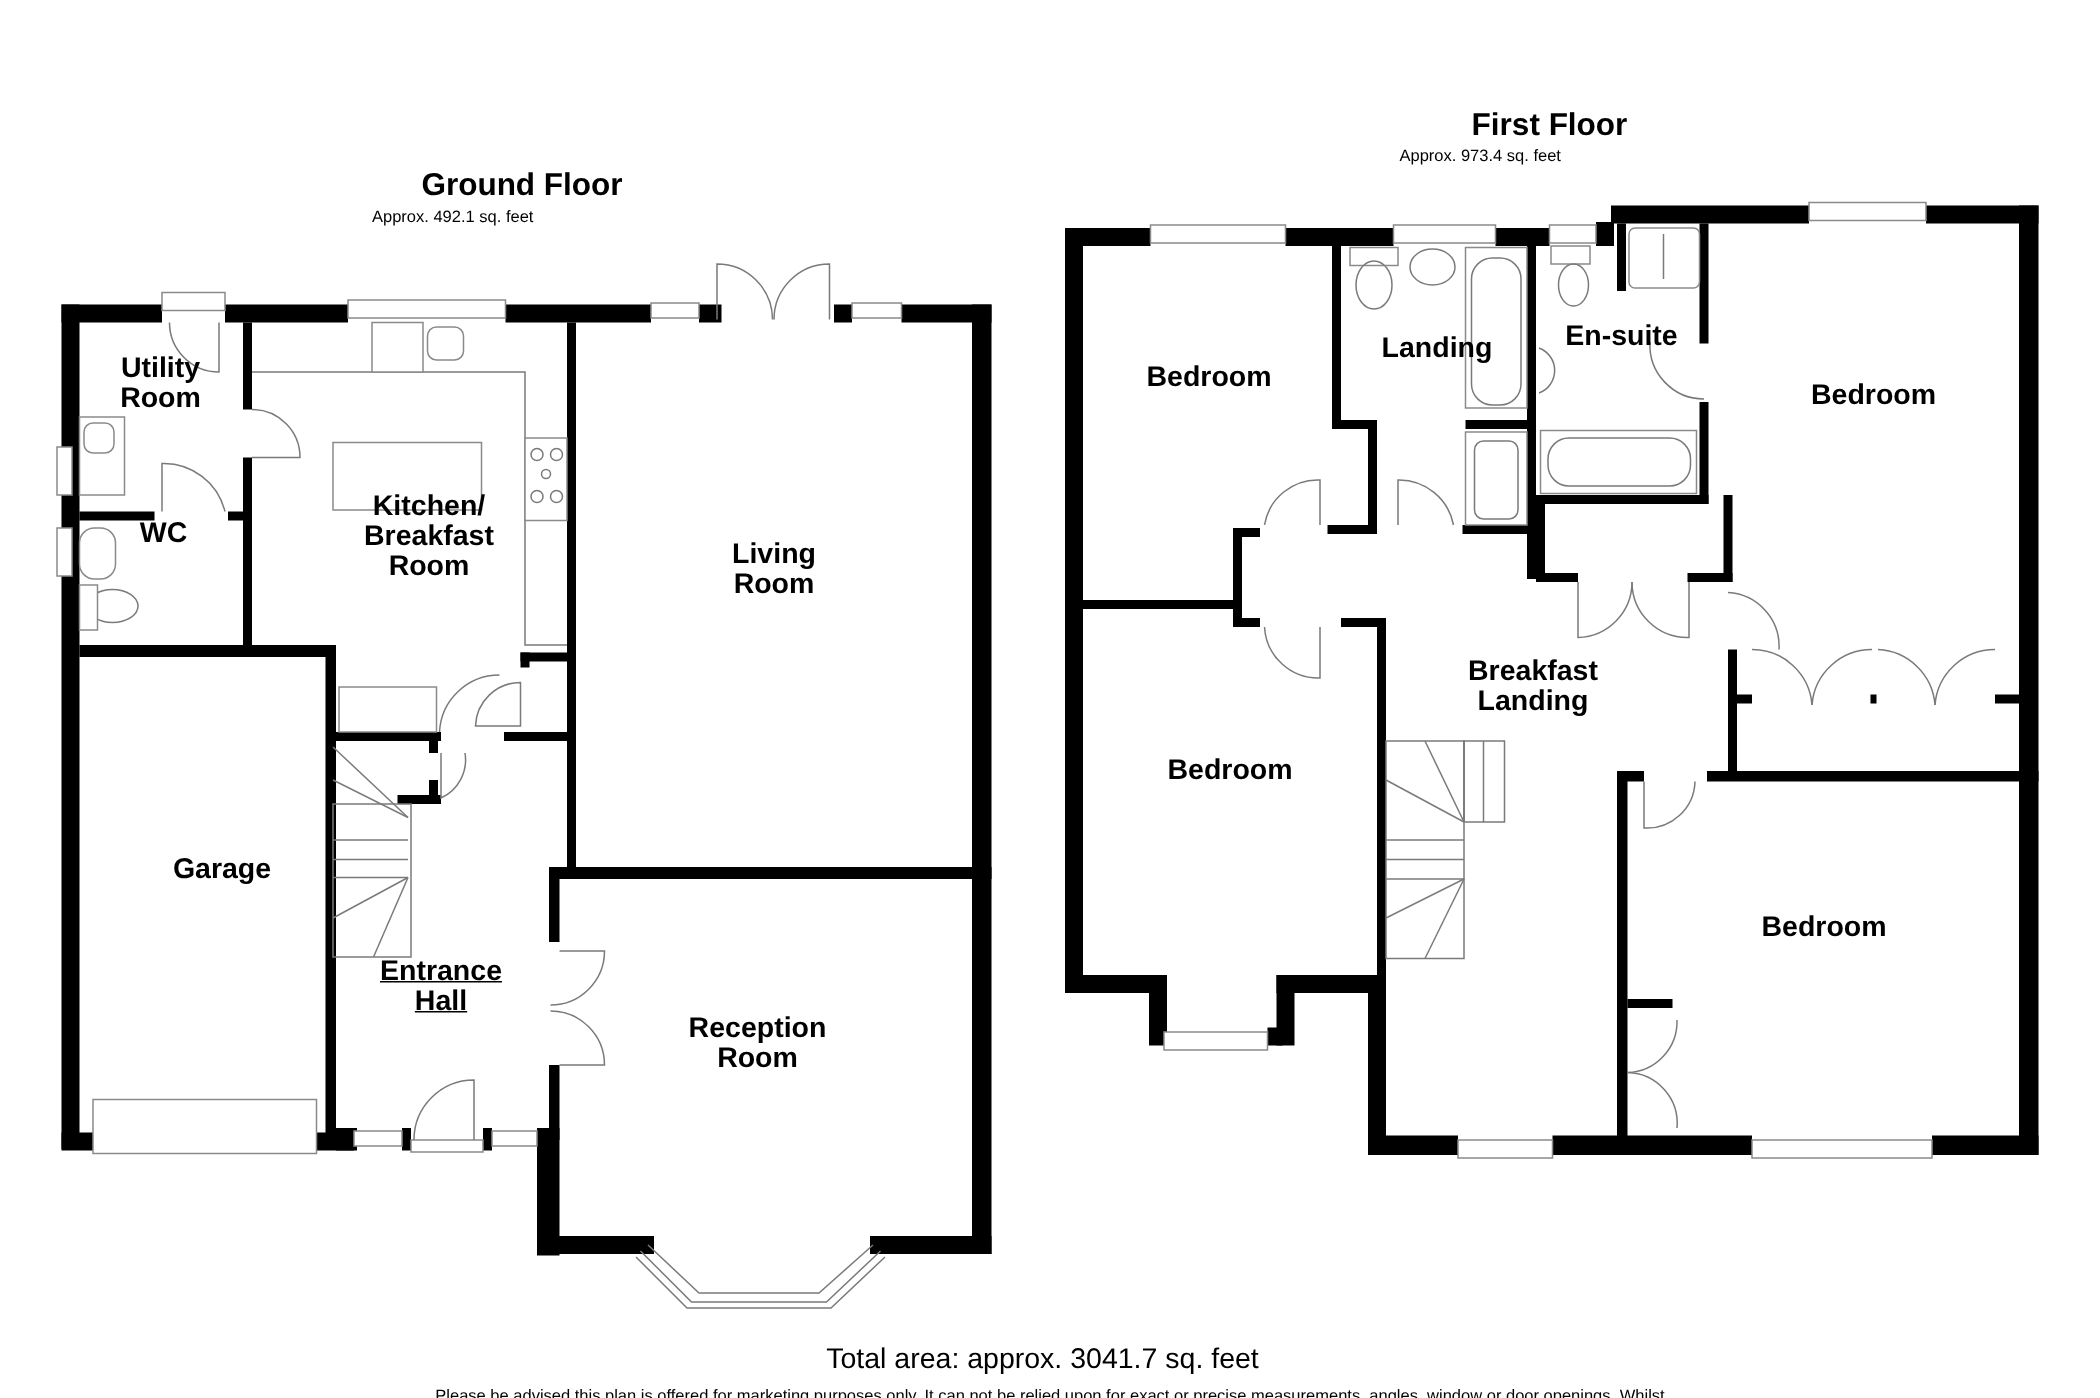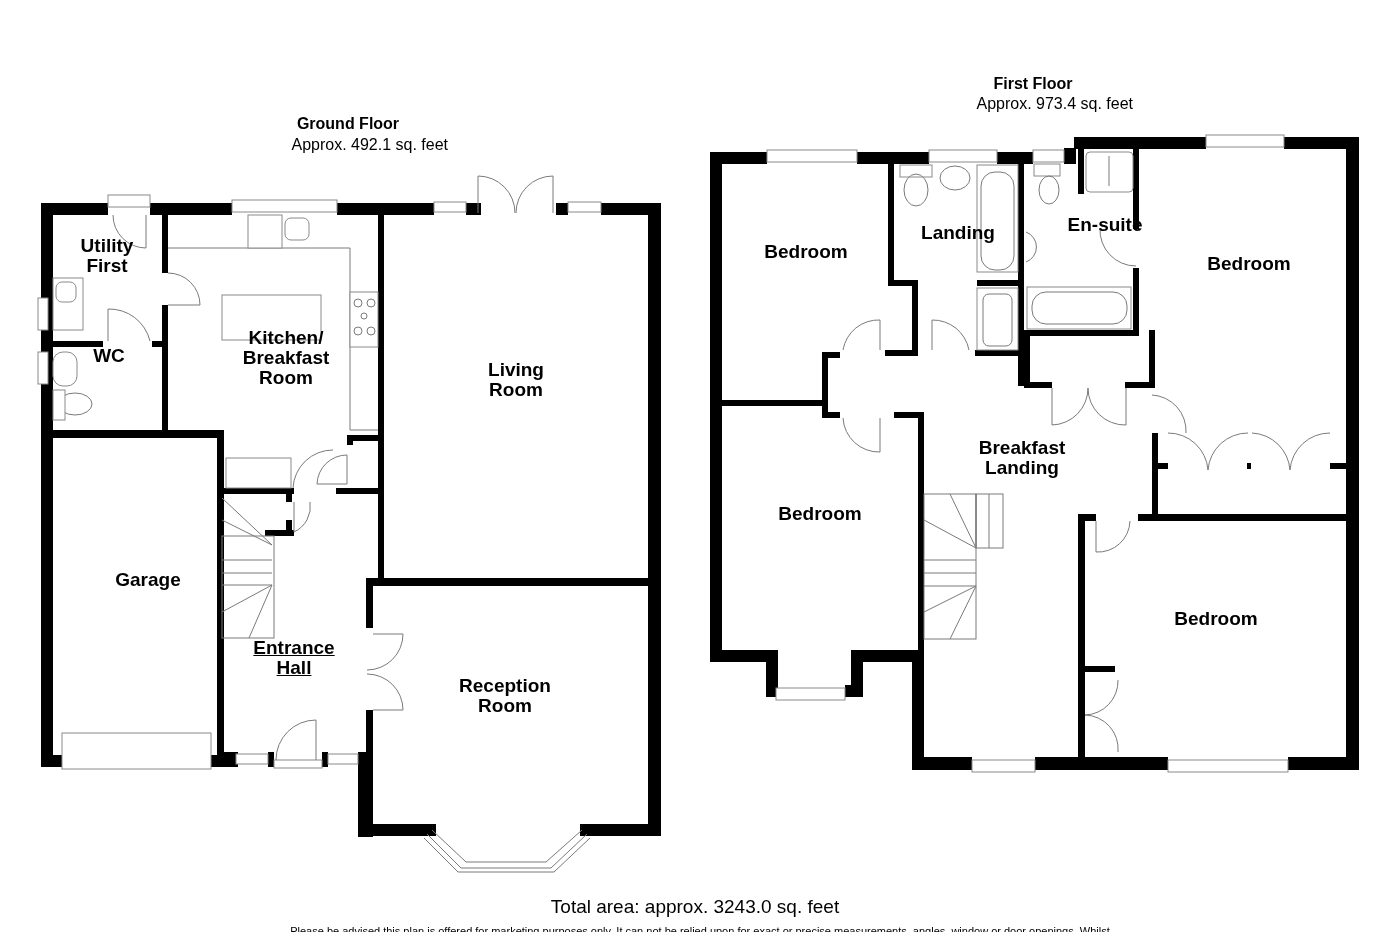--- a/index.html
+++ b/index.html
@@ -1,18 +1,18 @@
 <!DOCTYPE html>
 <html><head>
 <meta charset="utf-8">
 <style>
   html, body { margin: 0; padding: 0; background: #ffffff; }
   body { width: 1400px; height: 932px; position: relative; overflow: hidden; font-family: "Liberation Sans", sans-serif; color: #000; }
-  .floor-title { position: absolute; text-align: center; font-weight: bold; font-size: 16px; line-height: 22px; white-space: nowrap; }
-  .floor-sub { position: absolute; text-align: right; font-size: 16px; line-height: 14px; white-space: nowrap; }
+  .floor-title { position: absolute; text-align: center; font-weight: bold; font-size: 21px; line-height: 22px; white-space: nowrap; }
+  .floor-sub { position: absolute; text-align: left; font-size: 11px; line-height: 14px; white-space: nowrap; }
   .room-label { position: absolute; text-align: center; font-weight: bold; font-size: 19px; line-height: 20px; white-space: pre-line; transform: translateX(-50%); }
   .total { position: absolute; left: 0; width: 1390px; top: 896px; text-align: center; font-size: 19px; line-height: 22px; }
   .disclaimer { position: absolute; left: 0; width: 1400px; top: 925px; text-align: center; font-size: 11px; line-height: 13px; white-space: nowrap; }
   svg.plan { position: absolute; left: 0; top: 0; }
   .wall { fill: #000; }
   .thin { fill: none; stroke: #7a7a7a; stroke-width: 1; }
   .win { fill: #fff; stroke: #8a8a8a; stroke-width: 1; }
   .fix { fill: #fff; stroke: #8a8a8a; stroke-width: 1; }
 </style>
 </head>
@@ -246,36 +246,36 @@
     <line class="thin" x1="924" y1="520" x2="976" y2="548"></line>
     <line class="thin" x1="924" y1="560" x2="976" y2="560"></line>
     <line class="thin" x1="924" y1="573" x2="976" y2="573"></line>
     <line class="thin" x1="924" y1="586" x2="976" y2="586"></line>
     <line class="thin" x1="924" y1="612" x2="976" y2="586"></line>
     <line class="thin" x1="950" y1="639" x2="976" y2="586"></line>
   </g>
 </svg>
 
 <div class="room-label" style="left:107px;top:236px;">Utility
-First</div>
+Room</div>
 <div class="room-label" style="left:274px;top:328px;margin-left:12px;">Kitchen/
 Breakfast
 Room</div>
 <div class="room-label" style="left:109px;top:346px;">WC</div>
 <div class="room-label" style="left:516px;top:360px;">Living
 Room</div>
 <div class="room-label" style="left:148px;top:570px;">Garage</div>
 <div class="room-label" style="left:294px;top:638px;text-decoration:underline;">Entrance
 Hall</div>
 <div class="room-label" style="left:505px;top:676px;">Reception
 Room</div>
 
 <div class="room-label" style="left:806px;top:242px;">Bedroom</div>
 <div class="room-label" style="left:958px;top:223px;">Landing</div>
-<div class="room-label" style="left:1081px;top:215px;padding-left:48px;">En-suite</div>
+<div class="room-label" style="left:1081px;top:215px;">En-suite</div>
 <div class="room-label" style="left:1249px;top:254px;">Bedroom</div>
 <div class="room-label" style="left:1022px;top:438px;">Breakfast
 Landing</div>
 <div class="room-label" style="left:820px;top:504px;">Bedroom</div>
 <div class="room-label" style="left:1216px;top:609px;">Bedroom</div>
 
-<div class="total">Total area: approx. 3243.0 sq. feet</div>
+<div class="total">Total area: approx. 3041.7 sq. feet</div>
 <div class="disclaimer">Please be advised this plan is offered for marketing purposes only. It can not be relied upon for exact or precise measurements, angles, window or door openings. Whilst</div>
 
 </body></html>

